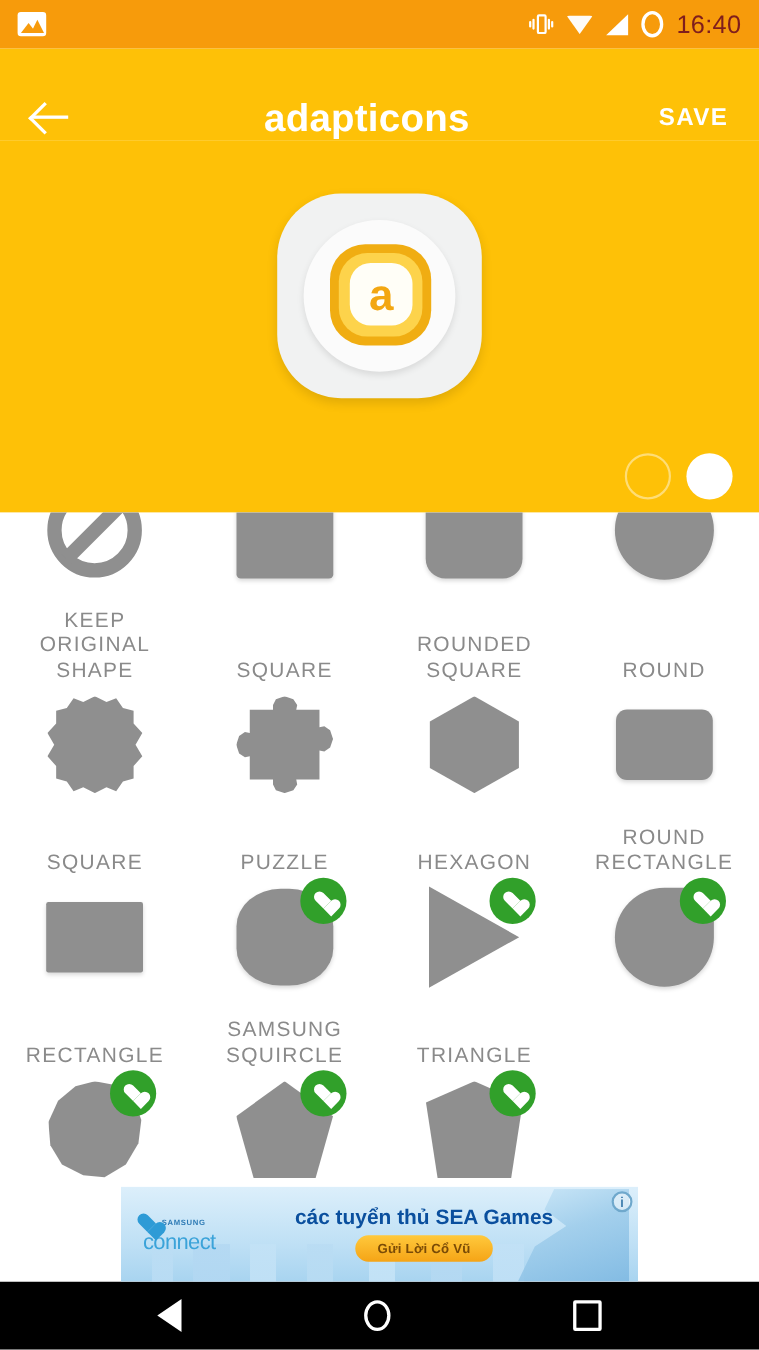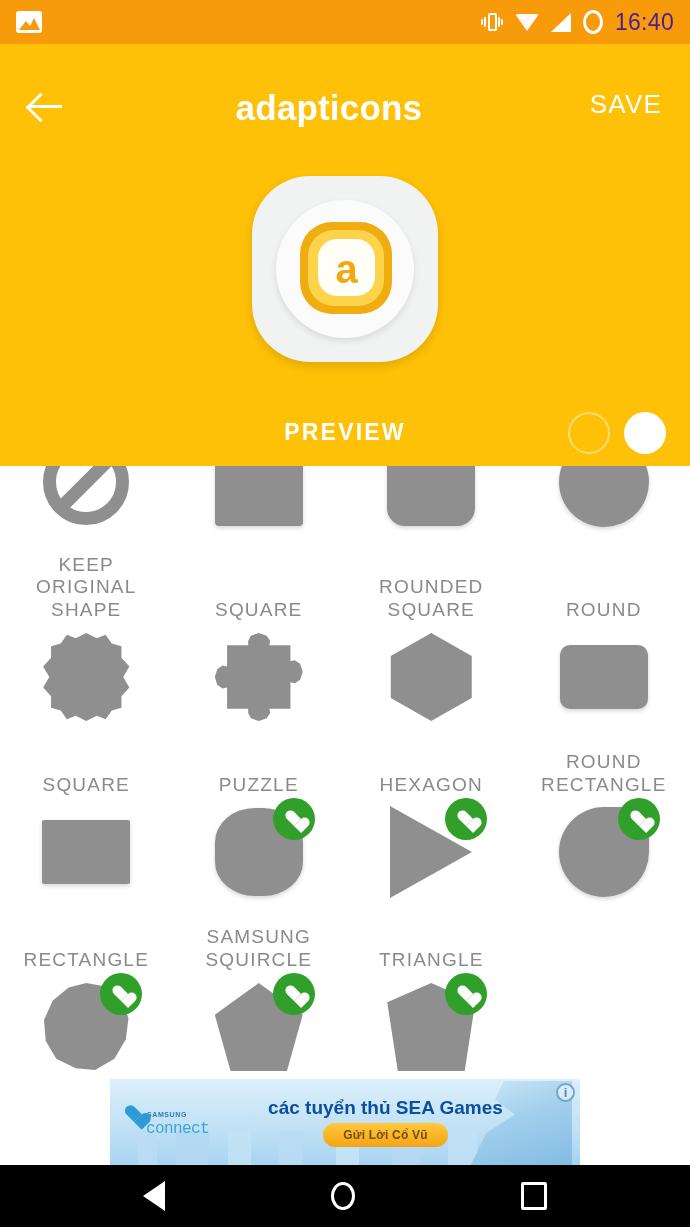--- a/index.html
+++ b/index.html
@@ -86,21 +86,21 @@
     width: 0; height: 0;
     border-left: 20px solid transparent;
     border-bottom: 19px solid #ffffff;
   }
   .battery-ring {
     width: 20px; height: 24px;
     border: 3px solid #ffffff;
     border-radius: 50%;
   }
   .clock {
-    color: #4c1d95;
+    color: #7f1d1d;
     font-size: 23px;
     letter-spacing: 0.3px;
   }
 
   
   .toolbar {
     height: 84px;
     background: #FEC107;
     display: flex;
     align-items: flex-end;
@@ -131,22 +131,22 @@
   .app-title {
     flex: 1;
     text-align: center;
     color: #ffffff;
     font-size: 35px;
     font-weight: bold;
     letter-spacing: 0.2px;
   }
   .save-btn {
     color: #ffffff;
-    font-size: 26px;
-    font-weight: normal;
+    font-size: 22px;
+    font-weight: bold;
     letter-spacing: 1.2px;
     cursor: pointer;
     padding: 8px 2px;
   }
 
   
   .preview-panel {
     background: #FEC107;
     flex: 0 0 auto;
     height: 338px;
@@ -419,21 +419,21 @@
     background: #2E9BD6;
     border-radius: 11px 11px 0 0;
     top: 0;
   }
   .ad-heart::before { left: 10px; transform: rotate(-45deg); transform-origin: 0 100%; }
   .ad-heart::after { left: 10px; transform: rotate(45deg); transform-origin: 0 100%; }
   .ad-brand-top {
     font-size: 7px; color: #2E7BB5; font-weight: bold; letter-spacing: 0.6px;
   }
   .ad-brand-main {
-    font-size: 16px; color: #3BA3D9; letter-spacing: -0.6px; margin-top: -3px; margin-left: 22px; font-family: Liberation Mono, monospace;
+    font-size: 20px; color: #3BA3D9; letter-spacing: -0.6px; margin-top: -3px; margin-left: 6px;
   }
   .ad-text {
     position: relative;
     z-index: 2;
     flex: 1;
     text-align: center;
     padding-right: 28px;
   }
   .ad-line {
     color: #0A4F9E;
@@ -529,21 +529,20 @@
   <div class="preview-panel">
     <div class="preview-icon-wrap">
       <div class="sq-outer"></div>
       <div class="sq-circle"></div>
       <div class="logo-sq1"></div>
       <div class="logo-sq2"></div>
       <div class="logo-sq3">
         <span class="logo-letter">a</span>
       </div>
     </div>
-    <div class="preview-label">PREVIEW</div>
     <div class="page-dots">
       <div class="dot empty"></div>
       <div class="dot filled"></div>
     </div>
   </div>
 
   <div class="grid-area">
     <div class="grid">
 
       <div class="cell row1">

